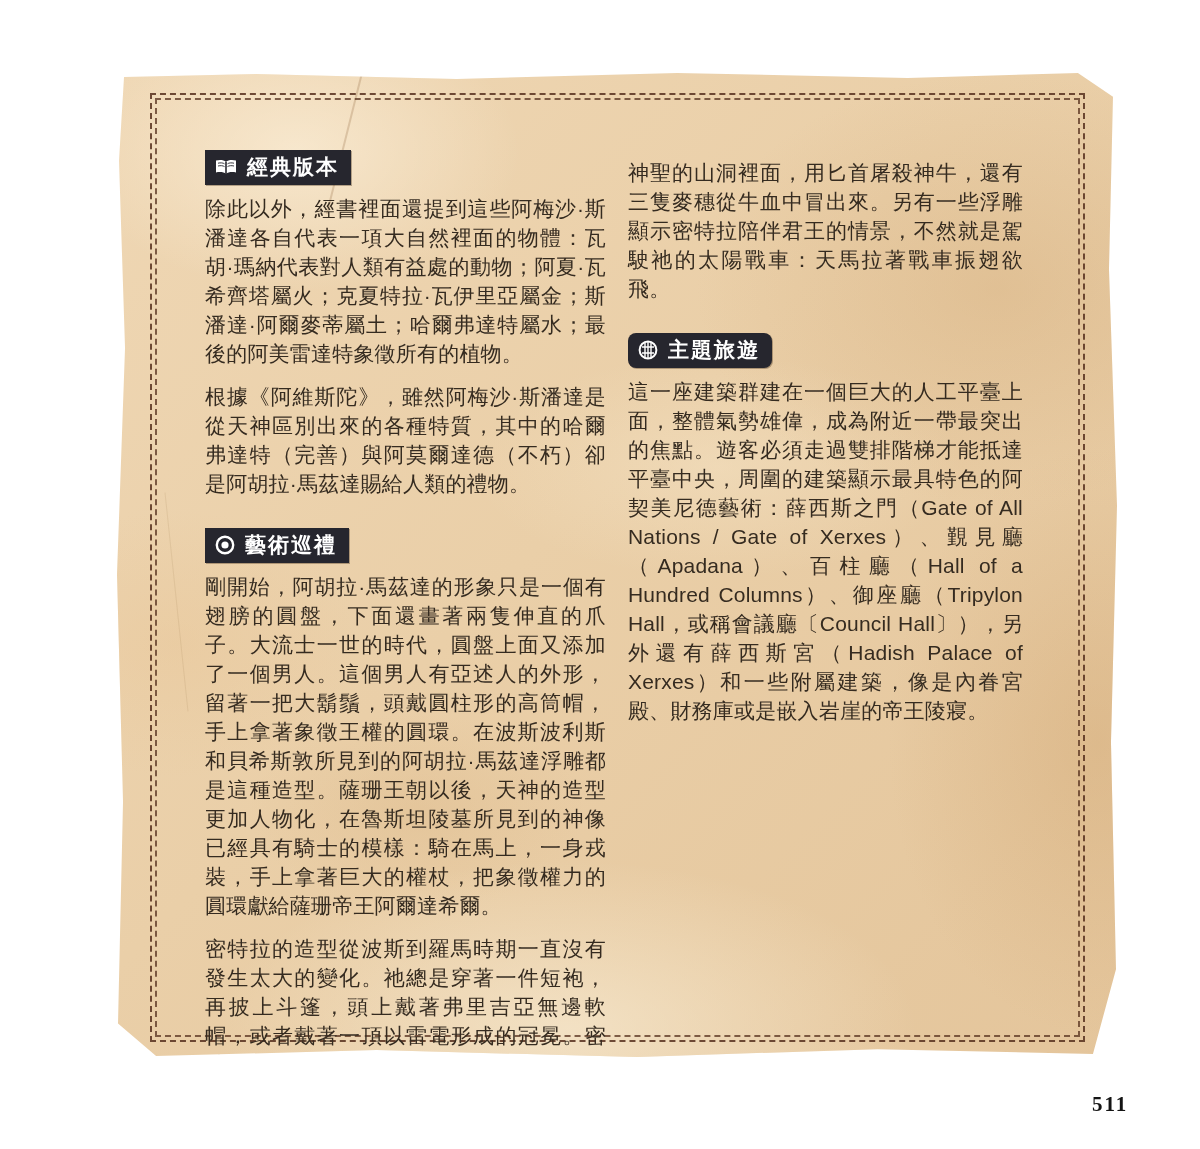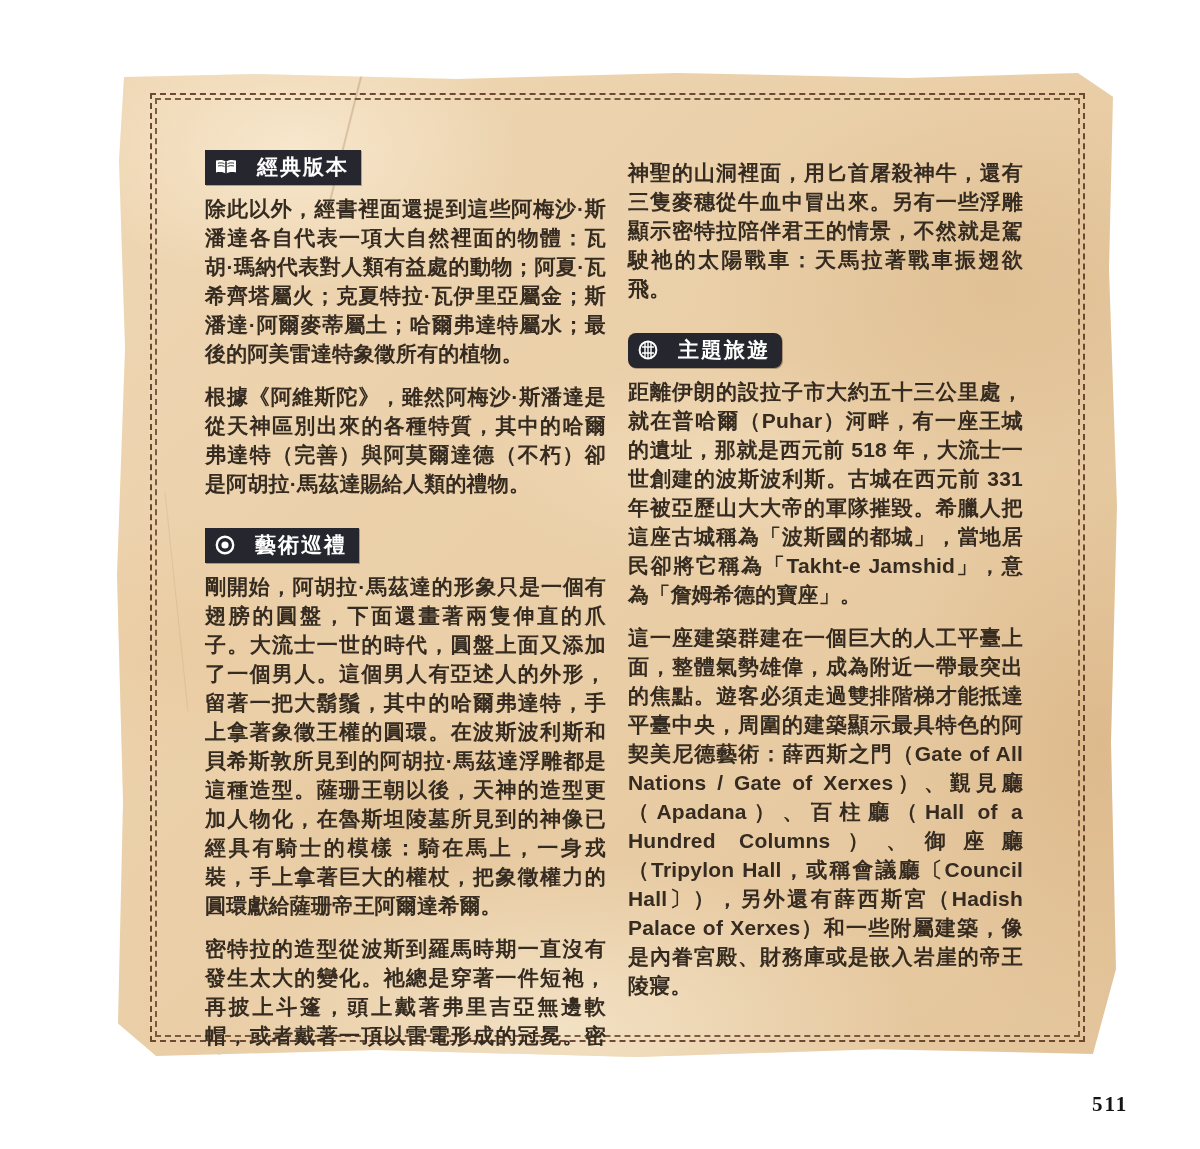--- a/index.html
+++ b/index.html
@@ -71,29 +71,28 @@
   .col-left  { left: 89px;  top: 78px; width: 406px; }
   .col-right { left: 512px; top: 86px; width: 400px; }
 
   .para {
     font-size: 21px;
     line-height: 29px;
     text-align: justify;
     overflow-wrap: break-word;
     margin: 0 5px 14px 0;
     letter-spacing: 0.2px;
-    font-weight: bold;
   }
   .para:last-child { margin-bottom: 0; }
 
   
   .badge {
     display: inline-flex;
     align-items: center;
-    gap: 19px;
+    gap: 9px;
     background: #26262e;
     color: #ffffff;
     font-size: 21px;
     font-weight: bold;
     letter-spacing: 2px;
     padding: 3px 12px 4px 9px;
     margin: 0 0 9px 0;
     box-shadow: 1px 1px 0 rgba(60,40,20,0.35);
   }
   .badge.mt { margin-top: 16px; text-align: center; }
@@ -143,39 +142,38 @@
     <div class="badge mt">
       <span>
         <svg width="22" height="22" viewBox="0 0 22 22">
           <circle cx="11" cy="11" r="8.2" fill="none" stroke="#ffffff" stroke-width="2.4"></circle>
           <circle cx="11" cy="11" r="3.6" fill="#ffffff"></circle>
         </svg>
       </span>
       <span>藝術巡禮</span>
     </div>
 
-    <p class="para">剛開始，阿胡拉·馬茲達的形象只是一個有翅膀的圓盤，下面還畫著兩隻伸直的爪子。大流士一世的時代，圓盤上面又添加了一個男人。這個男人有亞述人的外形，留著一把大鬍鬚，其中的哈爾弗達特，手上拿著象徵王權的圓環。在波斯波利斯和貝希斯敦所見到的阿胡拉·馬茲達浮雕都是這種造型。薩珊王朝以後，天神的造型更加人物化，在魯斯坦陵墓所見到的神像已經具有騎士的模樣：騎在馬上，一身戎裝，手上拿著巨大的權杖，把象徵權力的圓環獻給薩珊帝王阿爾達希爾。</p>
+    <p class="para">剛開始，阿胡拉·馬茲達的形象只是一個有翅膀的圓盤，下面還畫著兩隻伸直的爪子。大流士一世的時代，圓盤上面又添加了一個男人。這個男人有亞述人的外形，留著一把大鬍鬚，頭戴圓柱形的高筒帽，手上拿著象徵王權的圓環。在波斯波利斯和貝希斯敦所見到的阿胡拉·馬茲達浮雕都是這種造型。薩珊王朝以後，天神的造型更加人物化，在魯斯坦陵墓所見到的神像已經具有騎士的模樣：騎在馬上，一身戎裝，手上拿著巨大的權杖，把象徵權力的圓環獻給薩珊帝王阿爾達希爾。</p>
     <p class="para">密特拉的造型從波斯到羅馬時期一直沒有發生太大的變化。祂總是穿著一件短袍，再披上斗篷，頭上戴著弗里吉亞無邊軟帽，或者戴著一頂以雷電形成的冠冕。密特拉通常出現在某個</p>
 
   </div>
 
   <div class="col col-right">
 
     <p class="para">神聖的山洞裡面，用匕首屠殺神牛，還有三隻麥穗從牛血中冒出來。另有一些浮雕顯示密特拉陪伴君王的情景，不然就是駕駛祂的太陽戰車：天馬拉著戰車振翅欲飛。</p>
 
     <div class="badge mt-lg">
       <span>
         <svg width="22" height="22" viewBox="0 0 22 22">
           <circle cx="11" cy="11" r="8.4" fill="none" stroke="#ffffff" stroke-width="2"></circle>
           <path d="M5 8 L17 8 M5 14 L17 14 M8 3.6 L8 18.4 M11 3 L11 19 M14 3.6 L14 18.4" stroke="#ffffff" stroke-width="1.4" fill="none"></path>
         </svg>
       </span>
       <span>主題旅遊</span>
     </div>
 
-    <p class="para">距離伊朗的設拉子市大約五十三公里處，就在普哈爾（Puhar）河畔，有一座王城的遺址，那就是西元前 518 年，大流士一世創建的波斯波利斯。古城在西元前 331 年被亞歷山大大帝的軍隊摧毀。希臘人把這座古城稱為「波斯國的都城」，當地居民卻將它稱為「Takht-e Jamshid」，意為「詹姆希德的寶座」。</p>
     <p class="para">這一座建築群建在一個巨大的人工平臺上面，整體氣勢雄偉，成為附近一帶最突出的焦點。遊客必須走過雙排階梯才能抵達平臺中央，周圍的建築顯示最具特色的阿契美尼德藝術：薛西斯之門（Gate of All Nations / Gate of Xerxes）、覲見廳（Apadana）、百柱廳（Hall of a Hundred Columns）、御座廳（Tripylon Hall，或稱會議廳〔Council Hall〕），另外還有薛西斯宮（Hadish Palace of Xerxes）和一些附屬建築，像是內眷宮殿、財務庫或是嵌入岩崖的帝王陵寢。</p>
 
   </div>
 
 </div>
 
 <div class="page-number">511</div>
 
 </body></html>

